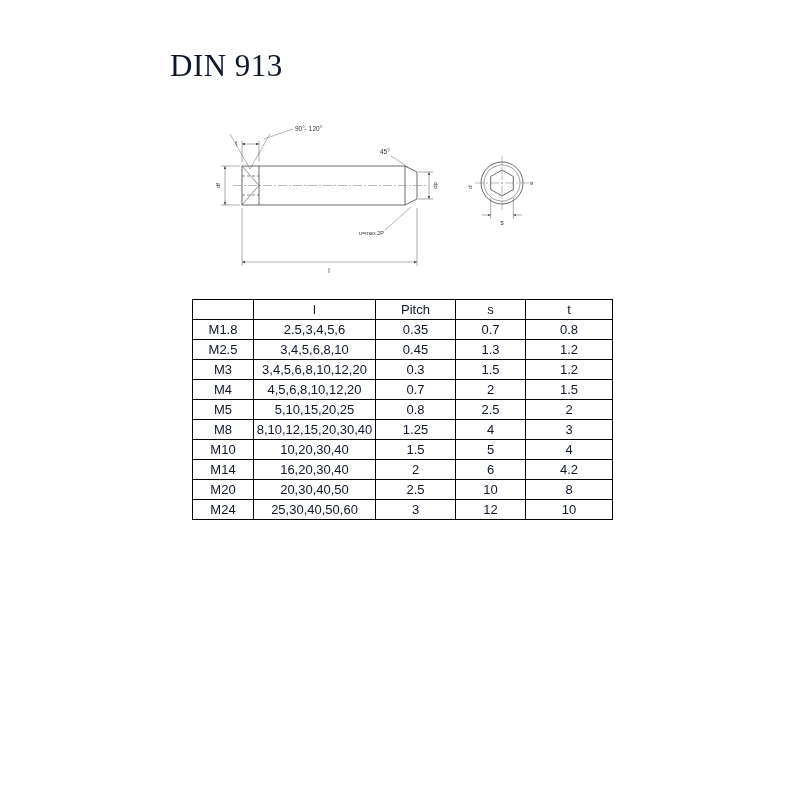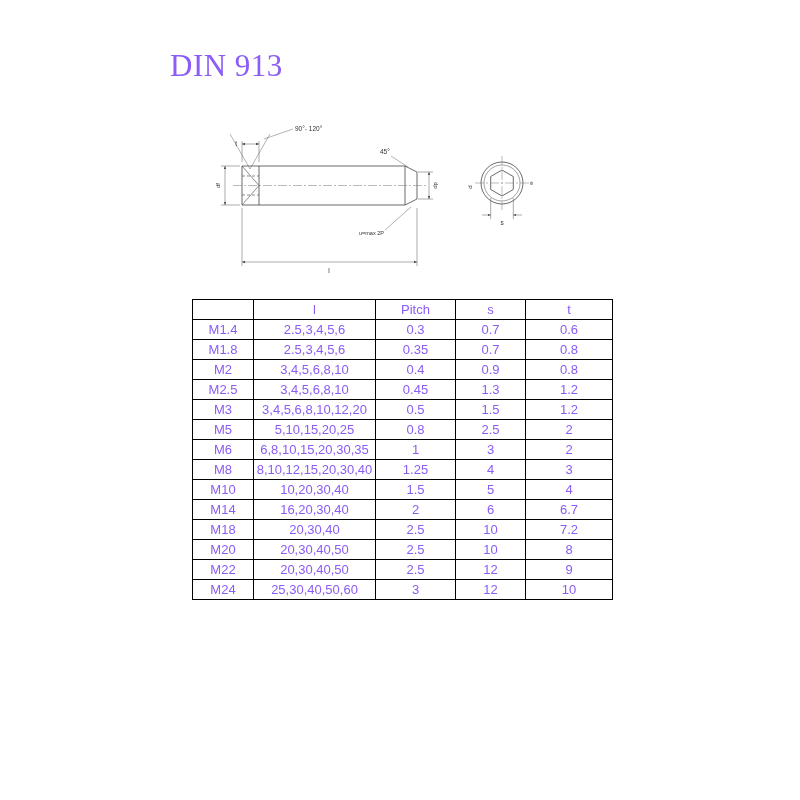--- a/index.html
+++ b/index.html
@@ -1,18 +1,18 @@
 <!DOCTYPE html>
 <html><head>
 <meta charset="utf-8">
 <style>
   html,body { margin:0; padding:0; background:#fff; }
   .page {
     position:relative; width:800px; height:800px; background:#ffffff;
-    font-family:"Liberation Sans", sans-serif; color:#8b5cf6; overflow:hidden;
+    font-family:"Liberation Sans", sans-serif; color:#0f172a; overflow:hidden;
   }
   .title {
     position:absolute; left:170px; top:48px;
     font-family:"Liberation Serif", serif; font-size:31px; font-weight:normal;
     letter-spacing:0.5px;
   }
   .drawing { position:absolute; left:192px; top:112px; }
   .drawing svg text { font-family:"Liberation Sans", sans-serif; fill:#333; }
   .din-table {
     position:absolute; left:192px; top:299px; width:420px;
@@ -131,111 +131,83 @@
       <tr>
         <th></th>
         <th>l</th>
         <th>Pitch</th>
         <th>s</th>
         <th>t</th>
       </tr>
     </thead>
     <tbody>
         <tr>
-          <td>M1.4</td>
-          <td>2.5,3,4,5,6</td>
-          <td>0.3</td>
-          <td>0.7</td>
-          <td>0.6</td>
-        </tr>
-        <tr>
           <td>M1.8</td>
           <td>2.5,3,4,5,6</td>
           <td>0.35</td>
           <td>0.7</td>
           <td>0.8</td>
         </tr>
         <tr>
-          <td>M2</td>
-          <td>3,4,5,6,8,10</td>
-          <td>0.4</td>
-          <td>0.9</td>
-          <td>0.8</td>
-        </tr>
-        <tr>
           <td>M2.5</td>
           <td>3,4,5,6,8,10</td>
           <td>0.45</td>
           <td>1.3</td>
           <td>1.2</td>
         </tr>
         <tr>
           <td>M3</td>
           <td>3,4,5,6,8,10,12,20</td>
-          <td>0.5</td>
+          <td>0.3</td>
           <td>1.5</td>
           <td>1.2</td>
+        </tr>
+        <tr>
+          <td>M4</td>
+          <td>4,5,6,8,10,12,20</td>
+          <td>0.7</td>
+          <td>2</td>
+          <td>1.5</td>
         </tr>
         <tr>
           <td>M5</td>
           <td>5,10,15,20,25</td>
           <td>0.8</td>
           <td>2.5</td>
           <td>2</td>
         </tr>
         <tr>
-          <td>M6</td>
-          <td>6,8,10,15,20,30,35</td>
-          <td>1</td>
-          <td>3</td>
-          <td>2</td>
-        </tr>
-        <tr>
           <td>M8</td>
           <td>8,10,12,15,20,30,40</td>
           <td>1.25</td>
           <td>4</td>
           <td>3</td>
         </tr>
         <tr>
           <td>M10</td>
           <td>10,20,30,40</td>
           <td>1.5</td>
           <td>5</td>
           <td>4</td>
         </tr>
         <tr>
           <td>M14</td>
           <td>16,20,30,40</td>
           <td>2</td>
           <td>6</td>
-          <td>6.7</td>
-        </tr>
-        <tr>
-          <td>M18</td>
-          <td>20,30,40</td>
-          <td>2.5</td>
-          <td>10</td>
-          <td>7.2</td>
+          <td>4.2</td>
         </tr>
         <tr>
           <td>M20</td>
           <td>20,30,40,50</td>
           <td>2.5</td>
           <td>10</td>
           <td>8</td>
         </tr>
         <tr>
-          <td>M22</td>
-          <td>20,30,40,50</td>
-          <td>2.5</td>
-          <td>12</td>
-          <td>9</td>
-        </tr>
-        <tr>
           <td>M24</td>
           <td>25,30,40,50,60</td>
           <td>3</td>
           <td>12</td>
           <td>10</td>
         </tr>
       </tbody>
   </table>
 
 </div>

